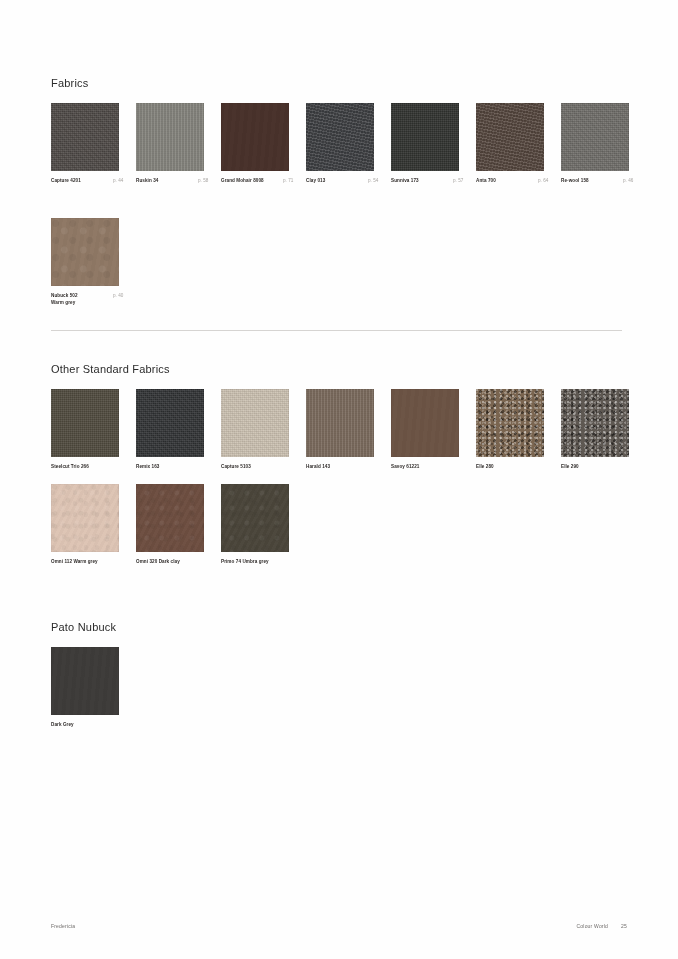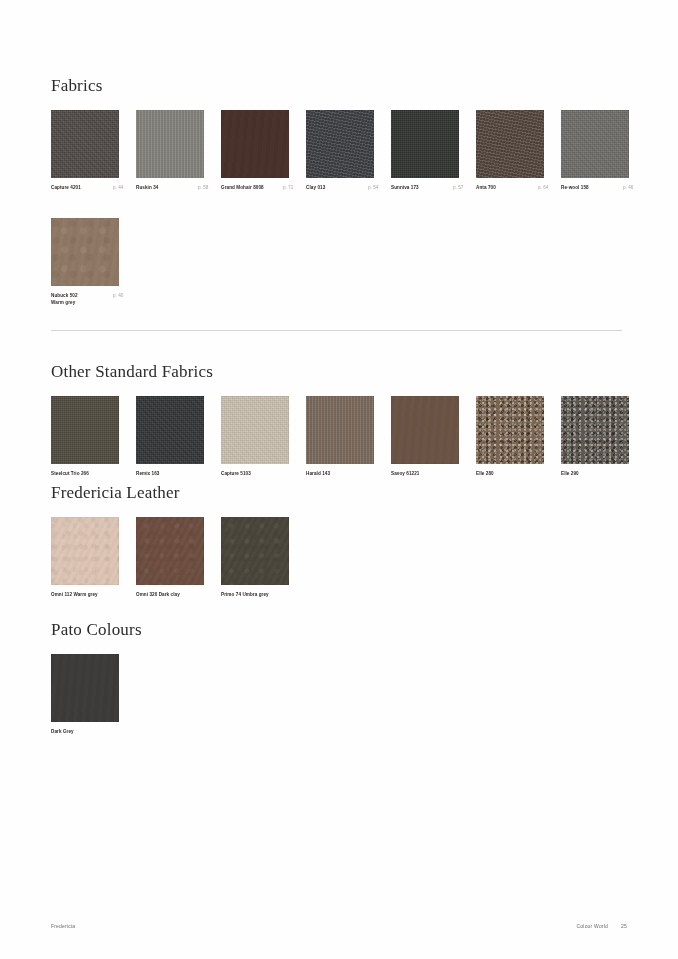--- a/index.html
+++ b/index.html
@@ -22,27 +22,26 @@
     background: #fefefe;
   }
 
   
   .section {
     position: absolute;
     left: 51px;
     width: 600px;
   }
   .section-title {
-    font-size: 17px;
+    font-size: 11px;
     font-weight: 400;
     letter-spacing: 0.2px;
     color: #2b2b2b;
     margin: 0 0 14px 0;
     line-height: 1.1;
-    font-family: Liberation Serif, serif;
   }
 
   
   .swatch-row {
     position: relative;
     height: 100px;
   }
   .swatch-cell {
     position: absolute;
     top: 0;
@@ -284,21 +283,20 @@
         <div class="swatch-cell" style="left: 510px;">
           <div class="swatch" style="background: rgb(94, 88, 82);">
             <div class="tex tex-boucle"></div>
           </div>
           <div class="caption"><span class="cap-name">Elle 290</span></div>
         </div>
       </div>
   </div>
 
   <div class="section" id="sec-leather" style="top:484px;">
-    <h2 class="section-title">Fredericia Leather</h2>
     <div class="swatch-row">
         <div class="swatch-cell" style="left: 0px;">
           <div class="swatch" style="background: rgb(221, 196, 180);">
             <div class="tex tex-leather"></div>
           </div>
           <div class="caption"><span class="cap-name">Omni 112 Warm grey</span></div>
         </div>
         <div class="swatch-cell" style="left: 85px;">
           <div class="swatch" style="background: rgb(109, 78, 64);">
             <div class="tex tex-leather"></div>
@@ -308,21 +306,21 @@
         <div class="swatch-cell" style="left: 170px;">
           <div class="swatch" style="background: rgb(74, 69, 58);">
             <div class="tex tex-leather"></div>
           </div>
           <div class="caption"><span class="cap-name">Primo 74 Umbra grey</span></div>
         </div>
       </div>
   </div>
 
   <div class="section" id="sec-pato" style="top:621px;">
-    <h2 class="section-title">Pato Colours</h2>
+    <h2 class="section-title">Pato Nubuck</h2>
     <div class="swatch-row">
         <div class="swatch-cell" style="left: 0px;">
           <div class="swatch" style="background: rgb(61, 59, 57);">
             <div class="tex tex-smooth"></div>
           </div>
           <div class="caption"><span class="cap-name">Dark Grey</span></div>
         </div>
       </div>
   </div>
 

